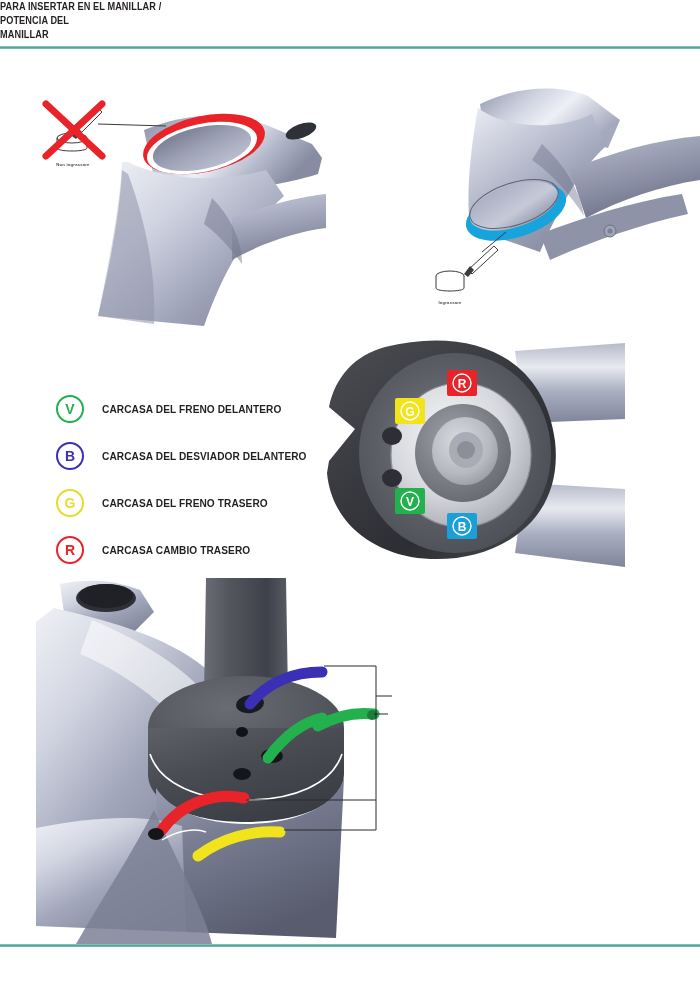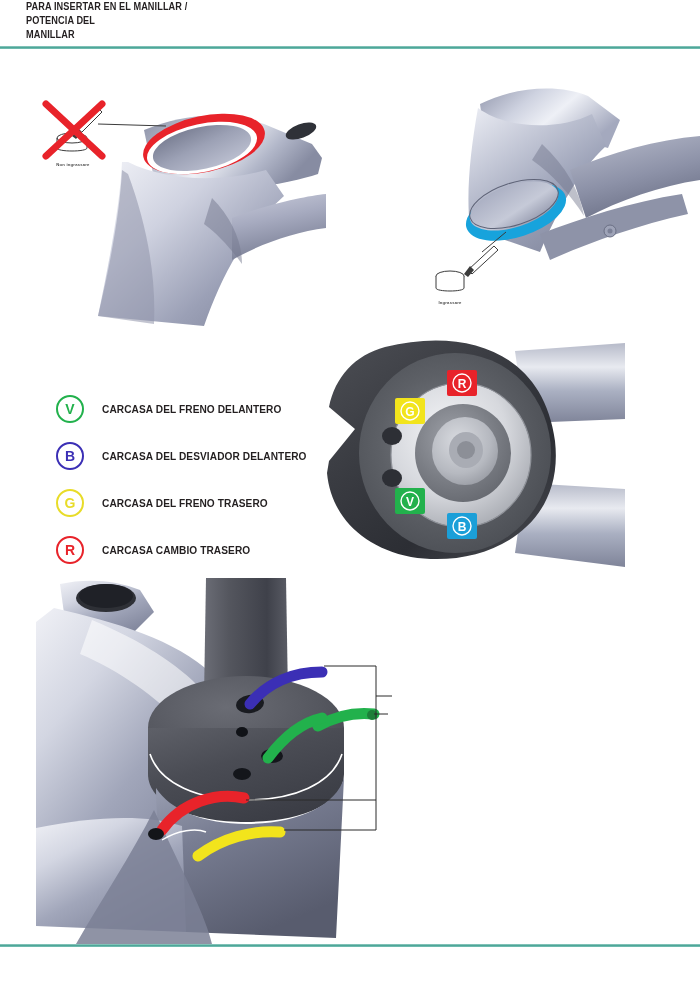--- a/index.html
+++ b/index.html
@@ -55,21 +55,20 @@
     transform-origin:left center;
     white-space:nowrap;
   }
 
   
   #callout{
     left:389px;top:674px;width:230px;
     font-size:10.2px;line-height:14px;
     color:#231f20;font-weight:bold;
     letter-spacing:.1px;
-    padding-left:26px;
   }
   #callout span{display:block;transform:scaleX(.9);transform-origin:left center;}
 </style>
 </head>
 <body>
 
 <div class="rule" id="rule-top"></div>
 
 <div class="panel" id="fig-top-left" style="left:36px;top:78px;">
   <svg width="290" height="255" viewBox="0 0 290 255">

